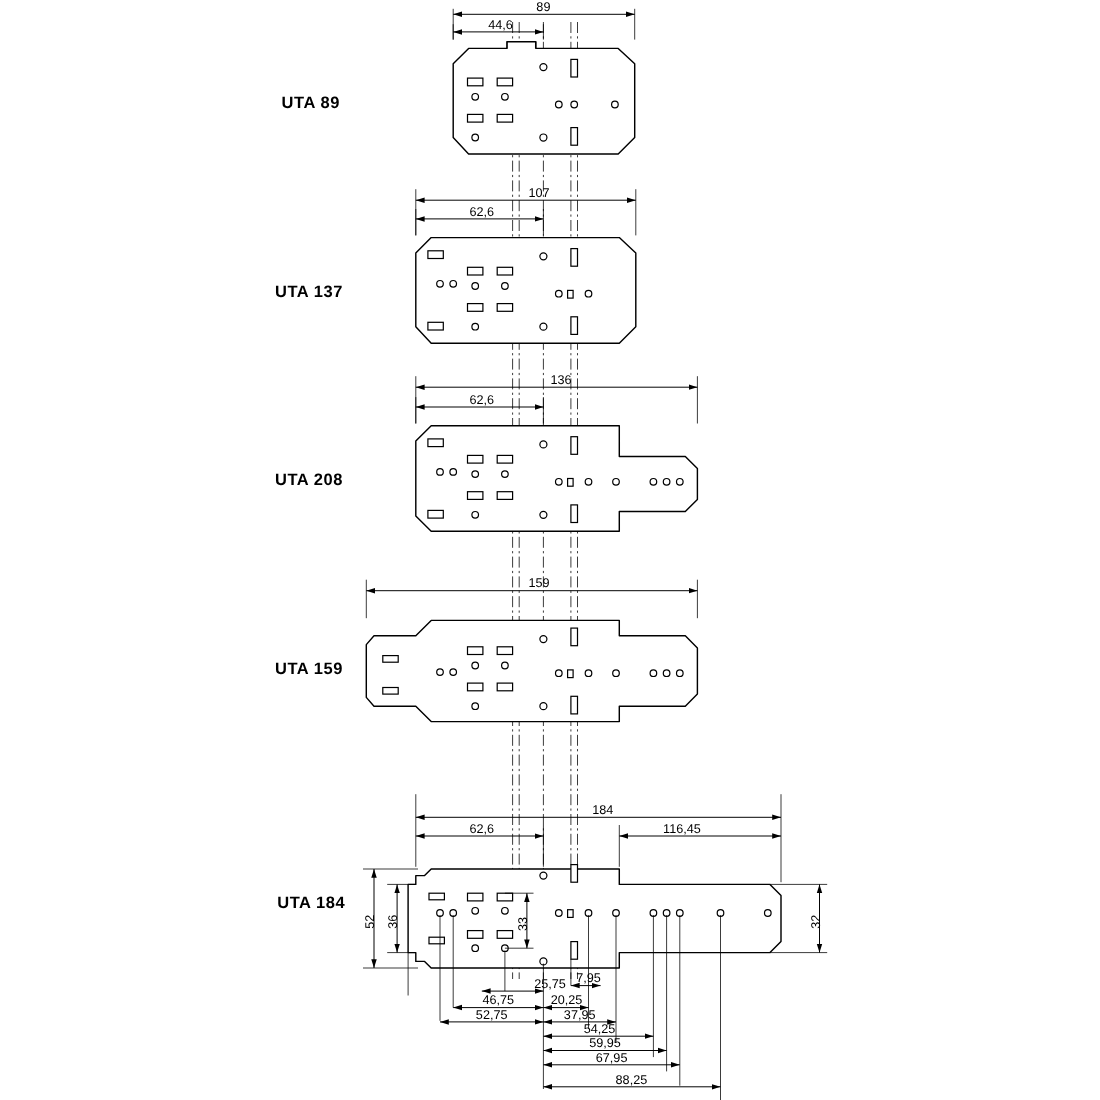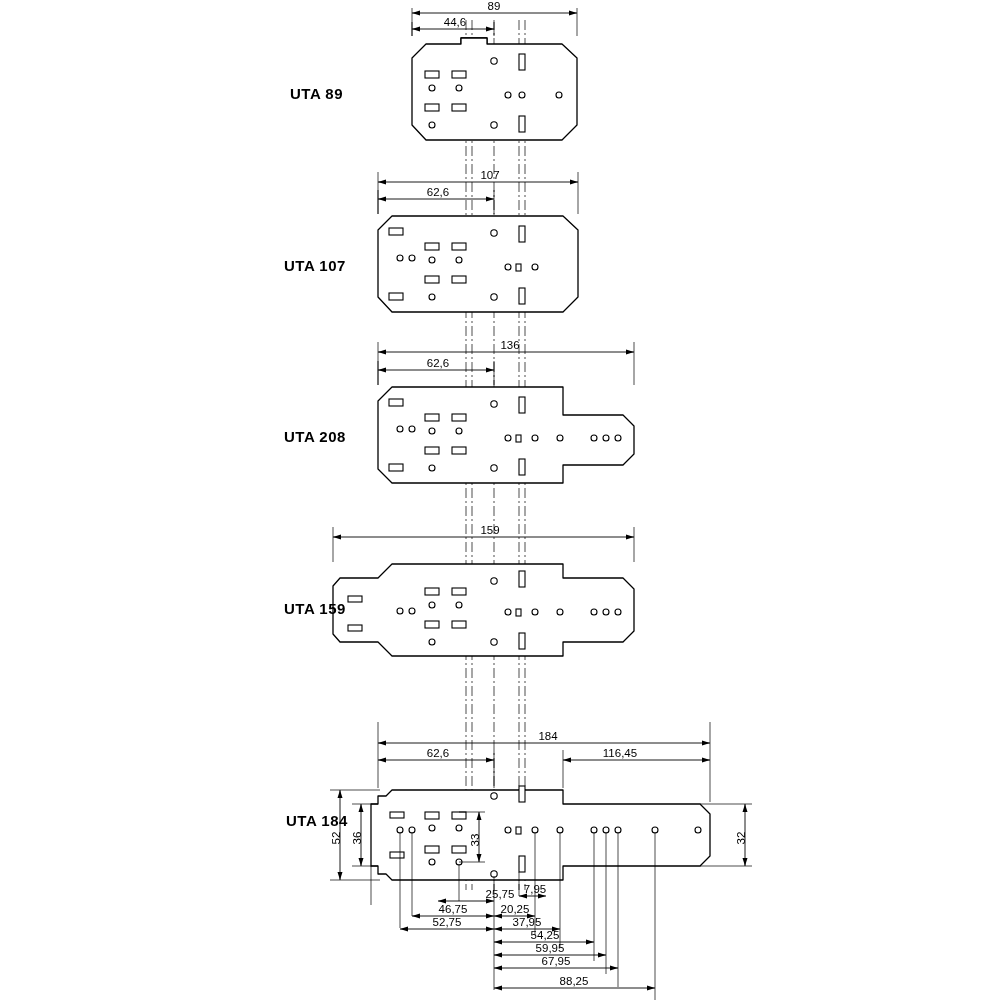--- a/index.html
+++ b/index.html
@@ -26,21 +26,20 @@
     width: 1000px;
     height: 1000px;
   }
   .part-label {
     position: absolute;
     font-size: 15px;
     font-weight: bold;
     color: #000;
     letter-spacing: 0.5px;
     white-space: nowrap;
-    margin-left: 34px;
   }
   .dim-text {
     font-size: 11.5px;
     fill: #000;
     font-family: "Liberation Sans", sans-serif;
   }
   .outline {
     fill: #ffffff;
     stroke: #000000;
     stroke-width: 1.3;
@@ -327,18 +326,18 @@
 
       <line class="dimline" x1="494" y1="968" x2="618" y2="968" marker-start="url(#arrR)" marker-end="url(#arrL)"></line>
       <text class="dim-text" x="556" y="965" text-anchor="middle">67,95</text>
 
       <line class="dimline" x1="494" y1="988" x2="655" y2="988" marker-start="url(#arrR)" marker-end="url(#arrL)"></line>
       <text class="dim-text" x="574" y="985" text-anchor="middle">88,25</text>
     </g>
   </svg>
 
   <div class="part-label" style="left:256px; top:85px;">UTA 89</div>
-  <div class="part-label" style="left:250px; top:257px;">UTA 107</div>
+  <div class="part-label" style="left:250px; top:257px;">UTA 137</div>
   <div class="part-label" style="left:250px; top:428px;">UTA 208</div>
   <div class="part-label" style="left:250px; top:600px;text-align:right;">UTA 159</div>
   <div class="part-label" style="left:252px; top:812px;">UTA 184</div>
 
 </div>
 
 </body></html>

